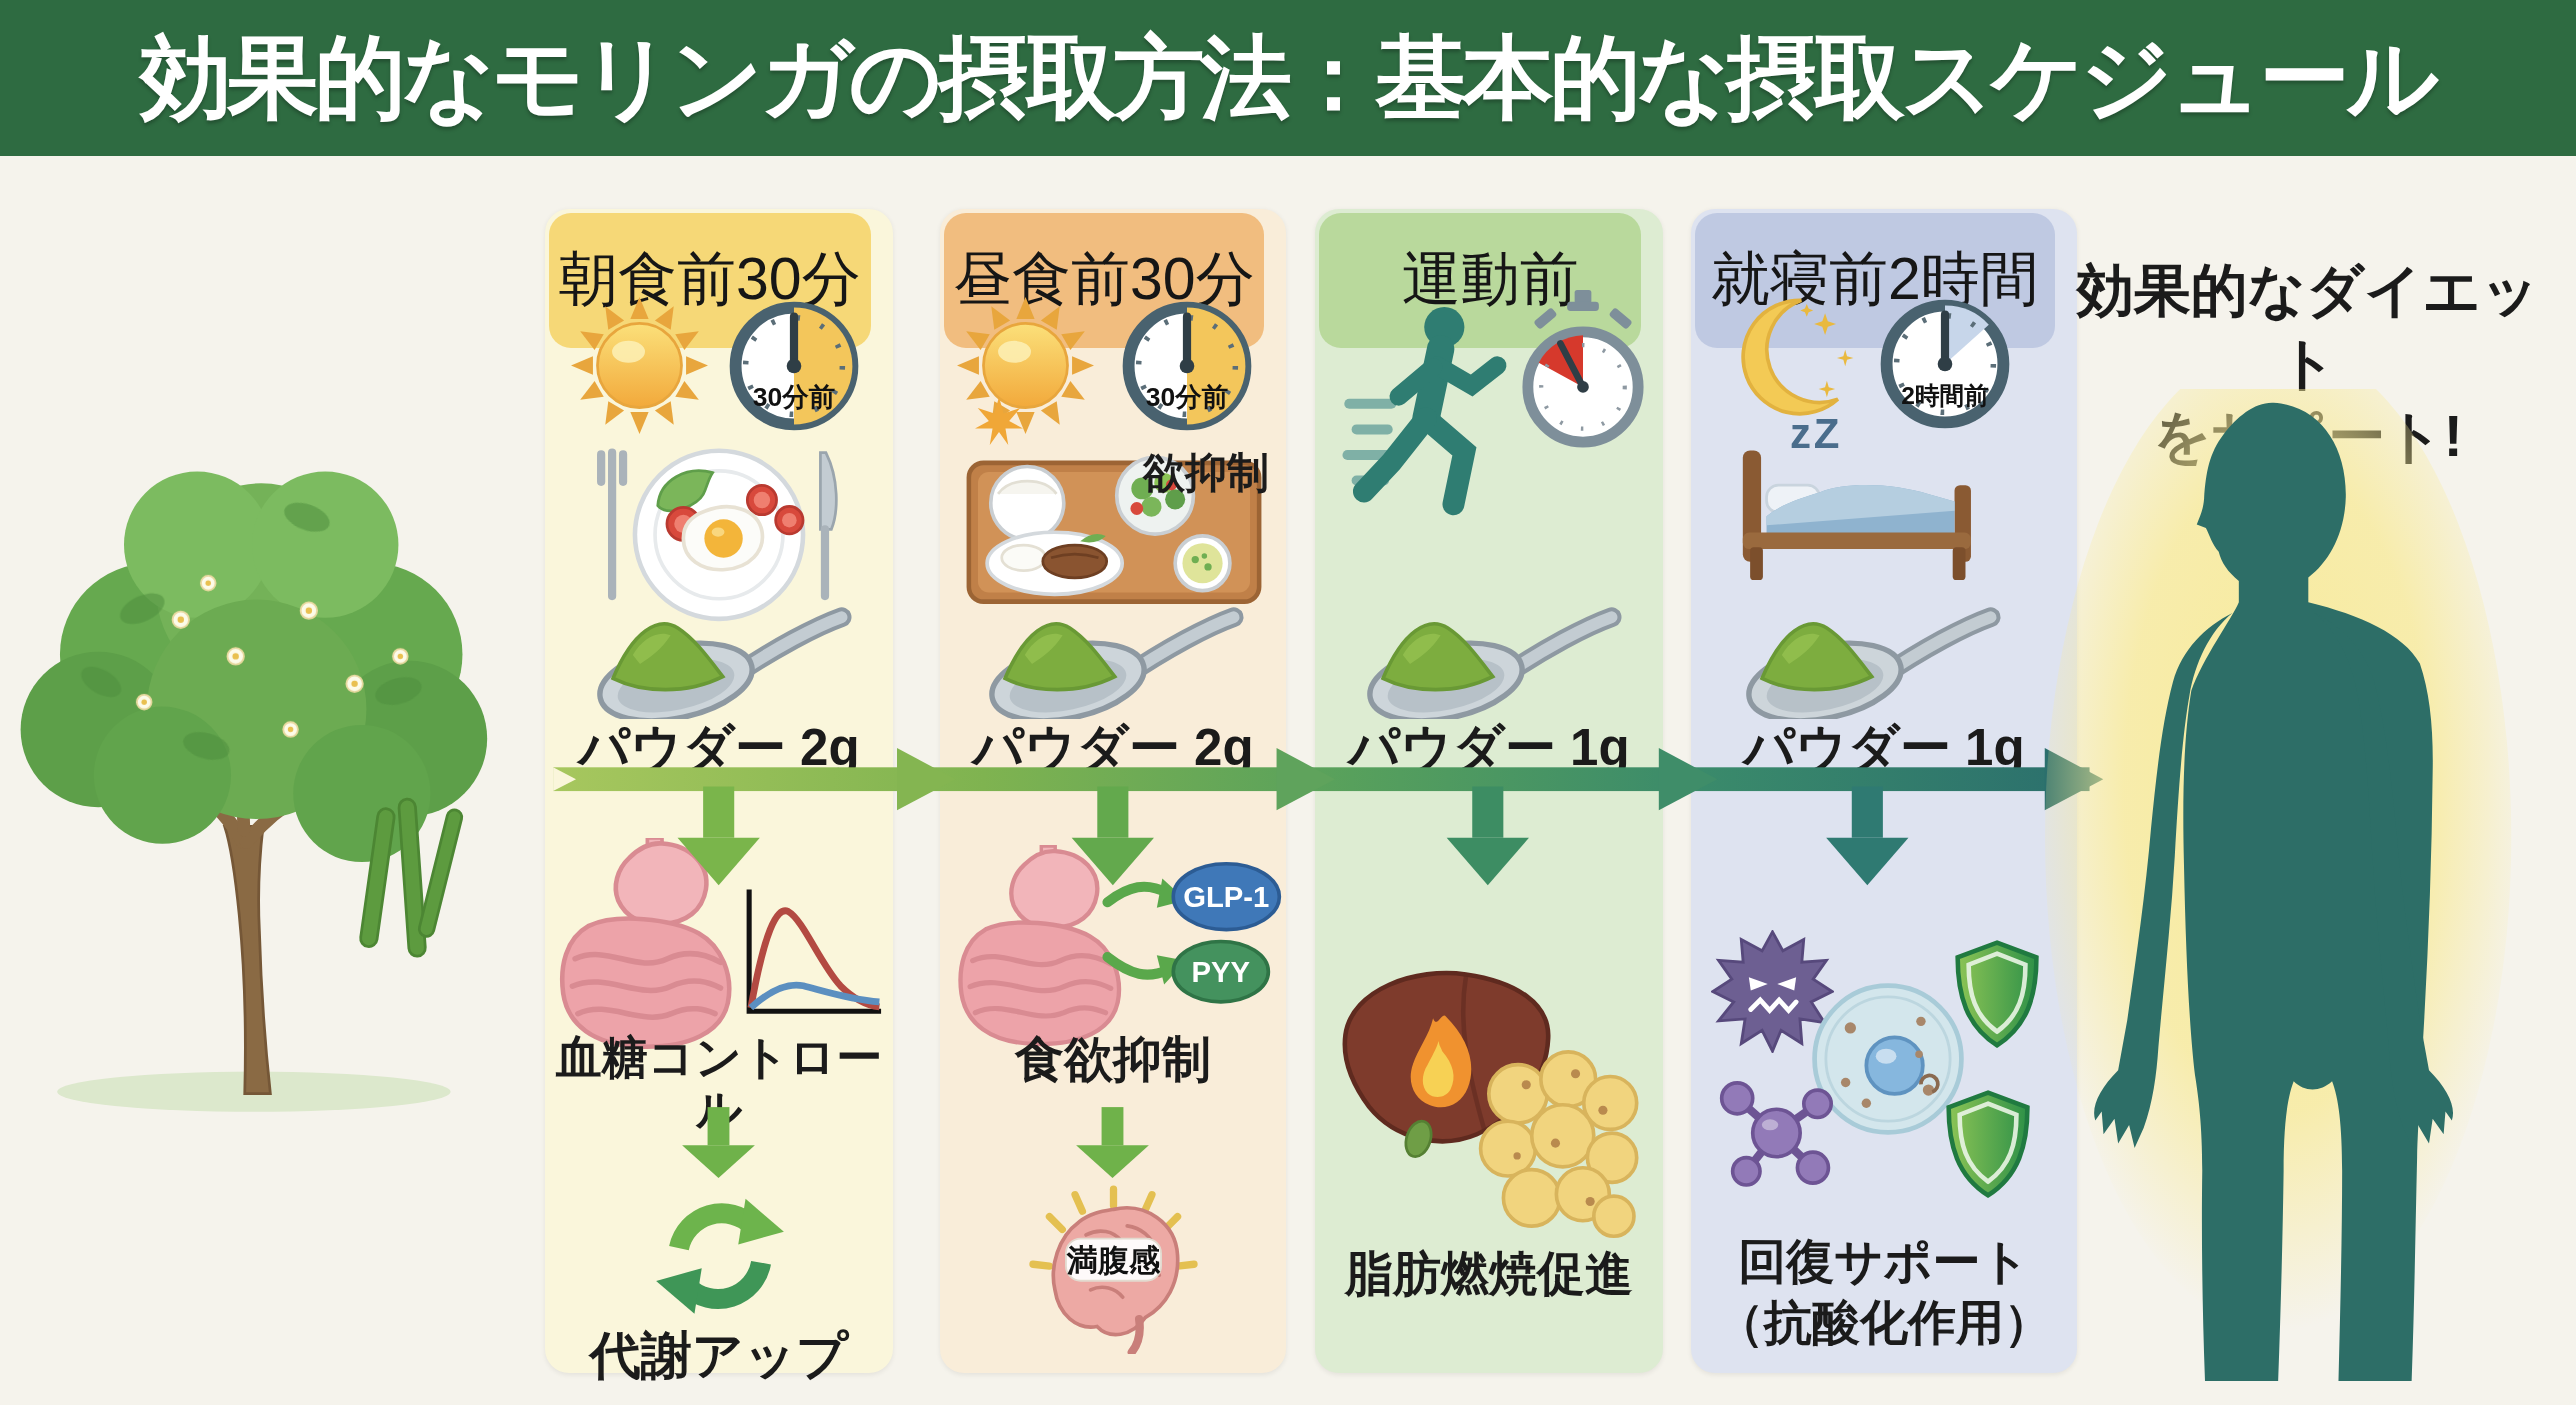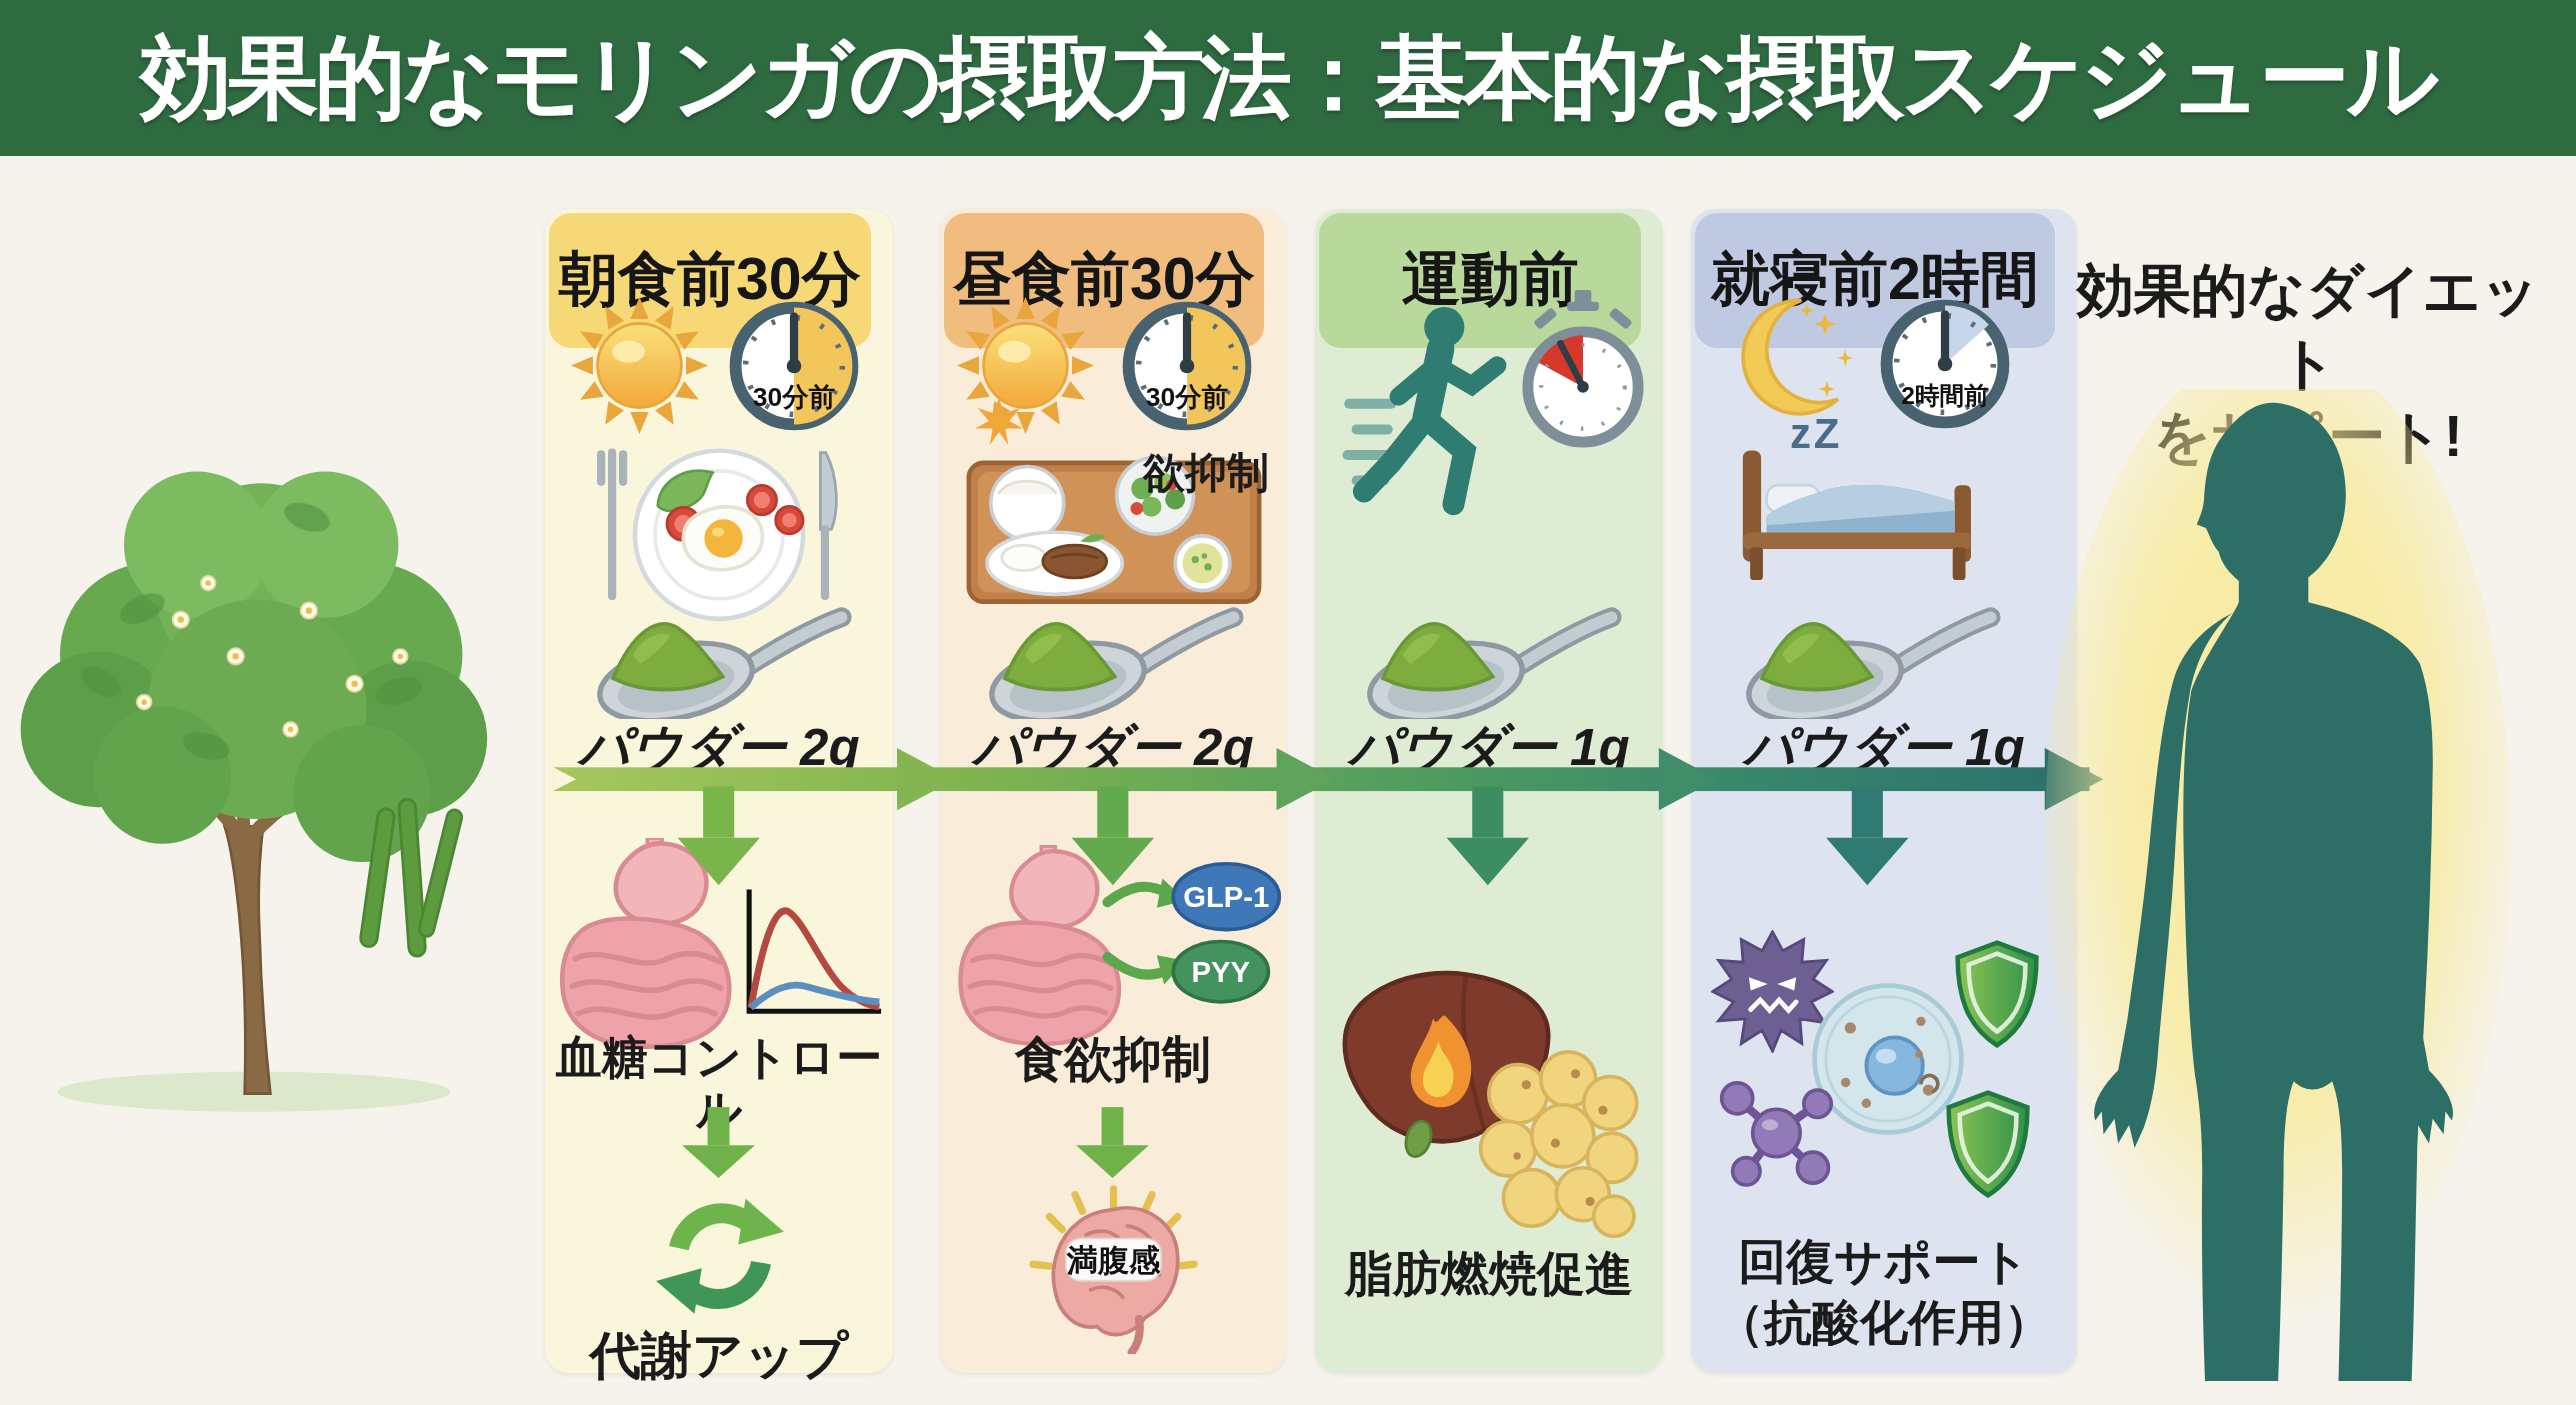--- a/index.html
+++ b/index.html
@@ -11,26 +11,26 @@
           display:flex;align-items:center;justify-content:center;}
   #header .title{color:#fff;font-size:91px;font-weight:bold;letter-spacing:-3.7px;white-space:nowrap;
                  text-shadow:0 2.7px 3.7px rgba(0,0,0,.25);}
   
   .col{top:209px;height:1164px;border-radius:24px;box-shadow:0 1.8px 5.5px rgba(0,0,0,.07);}
   #col1{left:545px;width:348px;background:var(--col1_bg,#faf6db);}
   #col2{left:940px;width:346px;background:var(--col2_bg,#f9edd9);}
   #col3{left:1315px;width:348px;background:var(--col3_bg,#ddecd2);}
   #col4{left:1691px;width:386px;background:var(--col4_bg,#dee3f0);}
   .pill{left:3.7px;top:3.7px;right:22px;height:135px;border-radius:22px;display:flex;align-items:center;
-        justify-content:center;font-size:59px;font-weight:bold;color:#161616;}
+        justify-content:center;font-size:59px;font-weight:normal;color:#161616;}
   #col1 .pill{background:var(--col1_pill,#f6d877);}
   #col2 .pill{background:var(--col2_pill,#f1bd7f);}
   #col3 .pill{background:var(--col3_pill,#b9d99c);padding-left:21px;}
   #col4 .pill{background:var(--col4_pill,#bfc9e2);}
-  .dose{left:0;top:505px;width:100%;text-align:center;font-size:51px;font-weight:bold;font-style:italic;}
+  .dose{left:0;top:505px;width:100%;text-align:center;font-size:51px;font-weight:bold;}
   .fx{left:0;width:100%;text-align:center;font-weight:bold;line-height:1.12;}
   .fx1{top:823px;font-size:46px;}
   .fx2{top:1118px;font-size:51px;}
   #col3 .fx1{top:1038px;font-size:48px;}
   #col4 .fx1{top:1026px;font-size:48px;}
   #col4 .fx2{top:1087px;font-size:48px;}
   .fragment{font-size:42px;font-weight:bold;white-space:nowrap;}
   .zzz{font-size:42px;font-weight:bold;color:#4a6d8c;letter-spacing:2.7px;}
   
   #outcome{left:2054px;top:254px;width:508px;text-align:center;font-size:57px;font-weight:bold;line-height:73px;}

